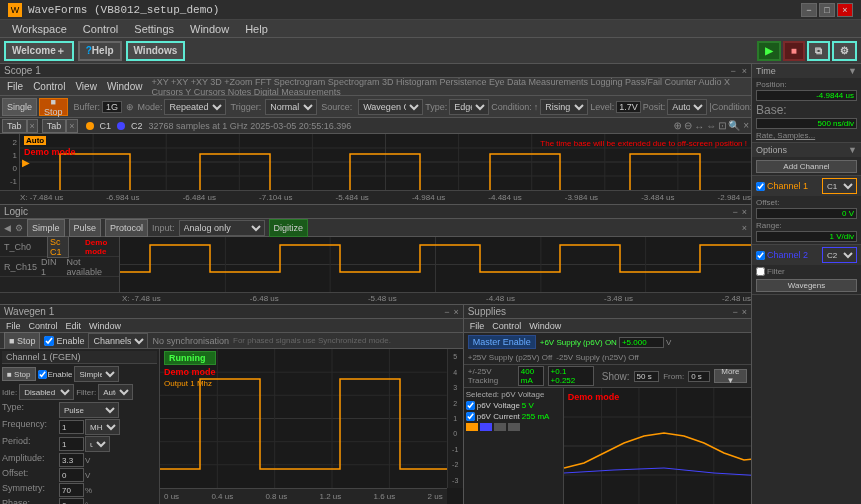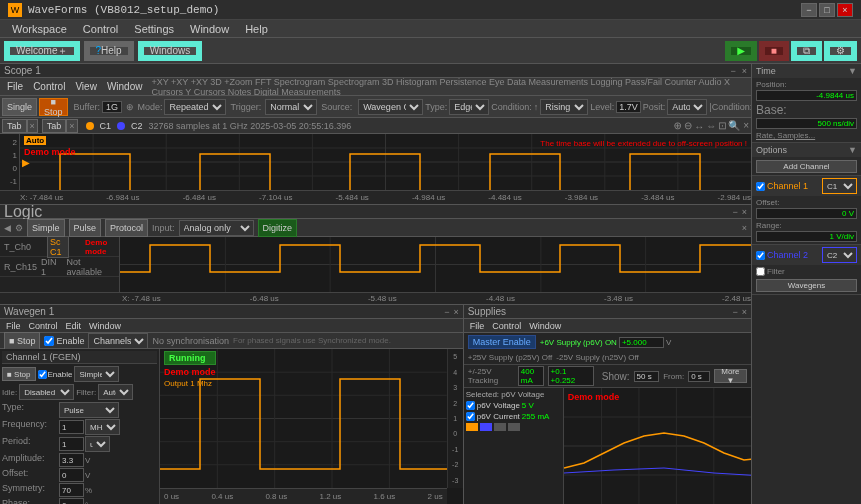--- a/index.html
+++ b/index.html
@@ -14,21 +14,21 @@
     .tb-btn { width: 16px; height: 14px; background: #555; border: 1px solid #666; font-size: 9px; display: flex; align-items: center; justify-content: center; cursor: pointer; color: #ccc; }
     .tb-btn.close { background: #c00; }
     .tb-btn.maximize { background: #555; }
 
     
     .menu-bar { background: #3c3c3c; height: 18px; display: flex; align-items: center; padding: 0 4px; border-bottom: 1px solid #555; }
     .menu-item { padding: 1px 8px; font-size: 11px; color: #ccc; cursor: pointer; height: 18px; display: flex; align-items: center; }
 
     
     .toolbar { background: #3a3a3a; height: 26px; display: flex; align-items: center; padding: 0 4px; gap: 4px; border-bottom: 1px solid #555; }
-    .toolbar-btn { background: #4a4a4a; border: 6px solid #5eead4; color: #ccc; font-size: 10px; padding: 1px 6px; cursor: pointer; height: 20px; display: flex; align-items: center; }
+    .toolbar-btn { background: #4a4a4a; border: 2px solid #5eead4; color: #ccc; font-size: 10px; padding: 1px 6px; cursor: pointer; height: 20px; display: flex; align-items: center; font-weight: bold; }
     .scope-menubar { background: #3a3a3a; height: 18px; display: flex; align-items: center; padding: 0 2px; border-bottom: 1px solid #555; }
     .scope-toolbar { background: #3a3a3a; height: 22px; display: flex; align-items: center; padding: 0 2px; border-bottom: 1px solid #555; gap: 2px; }
     .scope-btn { background: #4a4a4a; border: 1px solid #666; color: #ccc; font-size: 9px; padding: 0 4px; cursor: pointer; height: 18px; display: flex; align-items: center; }
 
     
     .demo-mode-text { color: #f00; font-size: 9px; font-weight: bold; }
 
     
     .running-badge { background: #1a6a1a; border: 1px solid #2a8a2a; color: #4f4; font-size: 9px; padding: 1px 4px; font-weight: bold; }
 
@@ -216,35 +216,35 @@
         <span>-4.484 us</span>
         <span>-3.984 us</span>
         <span>-3.484 us</span>
         <span>-2.984 us</span>
       </div>
     </div>
 
     <div style="height:100px;display:flex;flex-direction:column;border-top:1px solid #555;">
 
       <div style="background:#2d2d2d;height:14px;display:flex;align-items:center;justify-content:space-between;padding:0 4px;border-bottom:1px solid #555;">
-        <span style="font-size:16px;color:#aaa;">Logic</span>
+        <span style="font-size:10px;color:#aaa;">Logic</span>
         <div style="display:flex;gap:4px;">
           <span style="font-size:9px;color:#888;cursor:pointer;">−</span>
           <span style="font-size:9px;color:#888;cursor:pointer;">×</span>
         </div>
       </div>
 
       <div style="background:#333;height:18px;display:flex;align-items:center;padding:0 4px;border-bottom:1px solid #555;gap:4px;">
         <span style="font-size:9px;color:#888;cursor:pointer;">◀</span>
         <span style="font-size:9px;color:#888;cursor:pointer;">⚙</span>
         <button class="scope-btn">Simple</button>
         <button class="scope-btn">Pulse</button>
         <button class="scope-btn">Protocol</button>
         <span style="font-size:9px;color:#888;">Input:</span>
-        <select class="select-small" style="width:75px;"><option>Analog only</option></select>
+        <select class="select-small" style="width:86px;"><option>Analog only</option></select>
         <button class="scope-btn" style="background:#1a5a1a;border-color:#2a7a2a;">Digitize</button>
         <div style="flex:1;"></div>
         <span style="font-size:9px;color:#888;cursor:pointer;">×</span>
       </div>
 
       <div style="flex:1;display:flex;overflow:hidden;">
 
         <div style="width:120px;background:#222;border-right:1px solid #444;">
           <div style="height:20px;display:flex;align-items:center;padding:0 4px;border-bottom:1px solid #333;gap:16px;">
             <span style="font-size:9px;color:#888;width:35px;">T_Ch0</span>

